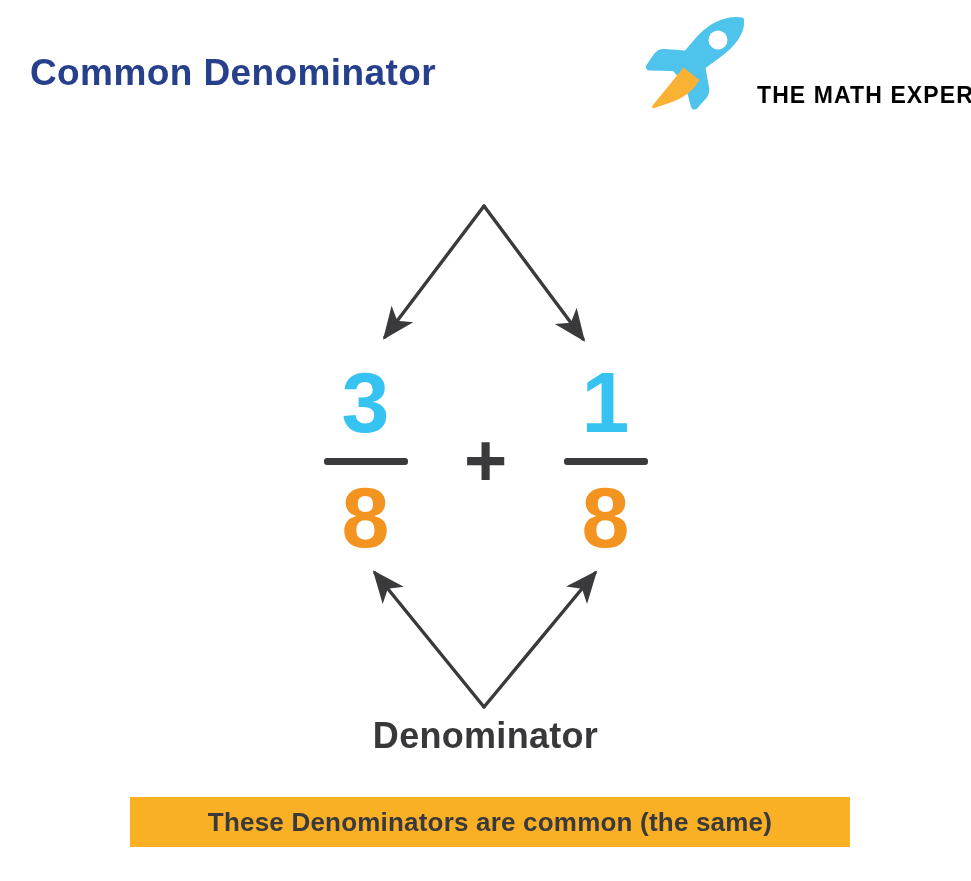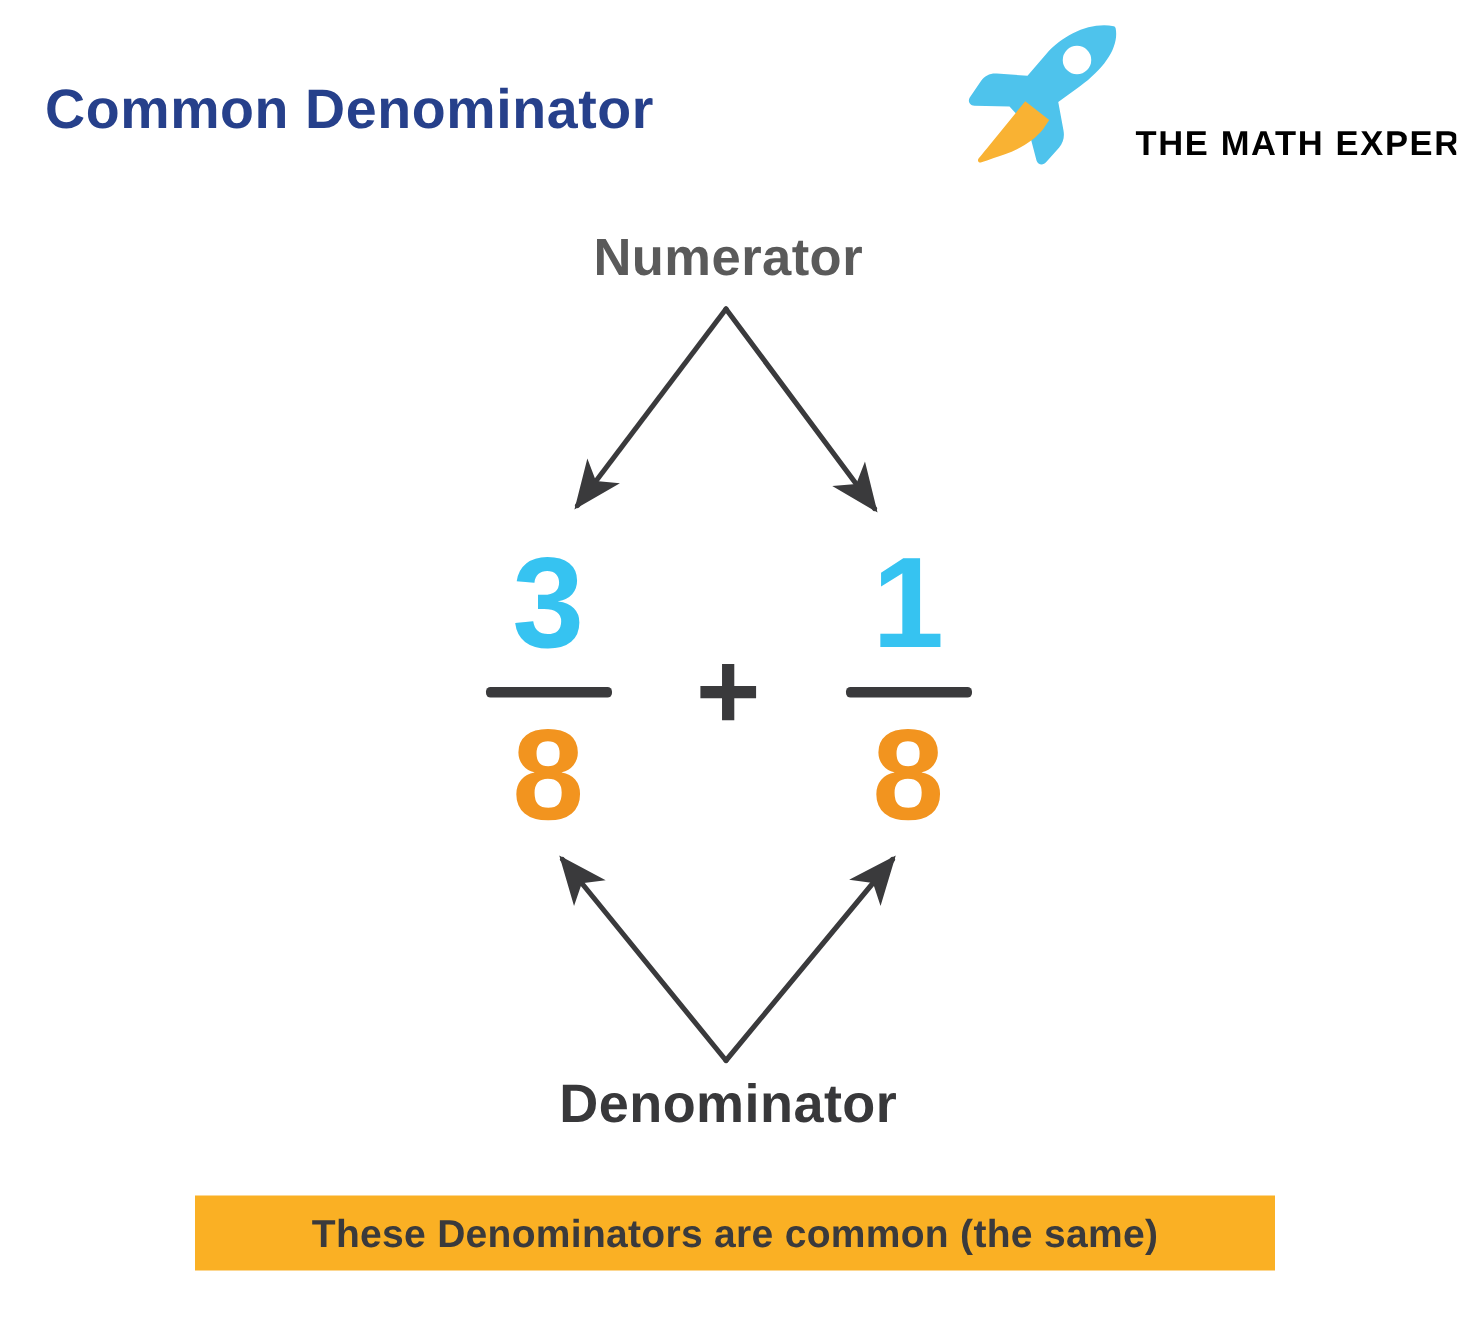--- a/index.html
+++ b/index.html
@@ -178,21 +178,20 @@
 
   <div id="brand-logo">
     <svg id="rocket-icon" viewBox="0 0 112 96">
       <path d="M97.5 3.5 C 82 0.5 64 9 52.5 22 L 40 36.5 L 19.5 35 C 15 34.7 11.5 36.5 9 40 L 1.5 51 C 0 53.5 1.5 56.5 4.5 56.5 L 28 57 L 40 70 L 46 93 C 47 96 50.5 96.5 52.5 94 L 61 84.5 C 63.8 81.2 64.8 77.5 64 73 L 60.5 54 L 75 43.5 C 92 31 101 17 98.8 5 C 98.6 4.2 98.2 3.7 97.5 3.5 Z" fill="#4EC3EC"></path>
       <circle cx="73" cy="26" r="9.5" fill="#ffffff"></circle>
       <path d="M38.5 53.5 L 14.5 83 C 12.5 85.5 10 88.5 7.5 91.5 C 6.2 93 7.5 94.8 9.3 94.2 C 14 92.6 20 90.5 25 88.8 C 36 85 45 79 50.5 72 L 54.5 66 Z" fill="#F9B233"></path>
     </svg>
     <div id="tagline">THE MATH EXPERT</div>
   </div>
 
-  <div id="numerator-label">Numerator</div>
 
   <svg id="arrows-top">
     <defs>
       <marker id="ah-down-left" markerWidth="12" markerHeight="12" refX="9" refY="6" orient="auto" markerUnits="strokeWidth">
         <path d="M0.5 2 L 10 6 L 0.5 10 L 3 6 Z" fill="#3A3A3C"></path>
       </marker>
     </defs>
     <g stroke="#3A3A3C" stroke-width="3.4" fill="none" stroke-linecap="round">
       <line x1="484" y1="206" x2="385" y2="337" marker-end="url(#ah-down-left)"></line>
       <line x1="484" y1="206" x2="583" y2="339" marker-end="url(#ah-down-left)"></line>

